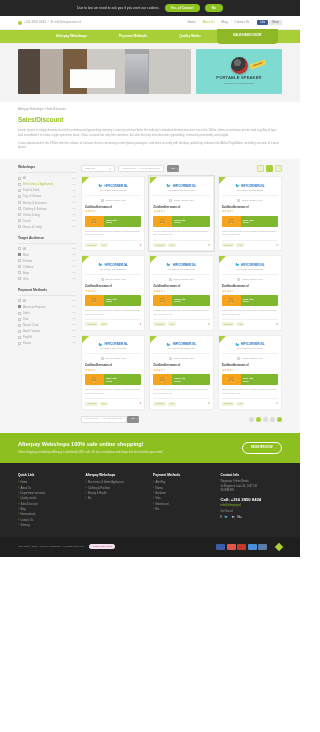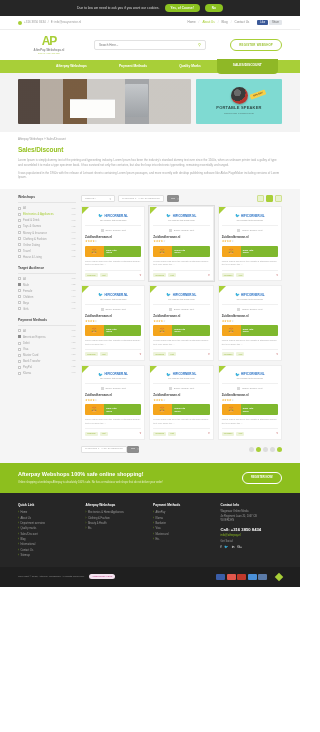--- a/index.html
+++ b/index.html
@@ -251,32 +251,20 @@
       <a>Blog</a>
       <span class="sep">/</span>
       <a>Contact Us</a>
       <span class="fb">
         <span class="like">Like</span>
         <span class="share">Share</span>
       </span>
     </span>
   </div>
 
-  <div class="logorow">
-    <div class="logo">
-      <span class="mark">AP</span>
-      <span class="name">AfterPay-Webshops.nl</span>
-      <span class="tag">shop by easy and safe</span>
-    </div>
-    <div class="searchwrap">
-      <input placeholder="Search Here..." style="">
-      <span class="mag">⚲</span>
-    </div>
-    <div class="regbtn">REGISTER WEBSHOP</div>
-  </div>
 
   <div class="mainnav">
     <div class="item">Afterpay Webshops</div>
     <div class="item">Payment Methods</div>
     <div class="item">Quality Marks</div>
     <div class="item active">SALES/DISCOUNT</div>
   </div>
 
   <div class="hero">
     <div class="kitchen"></div>

